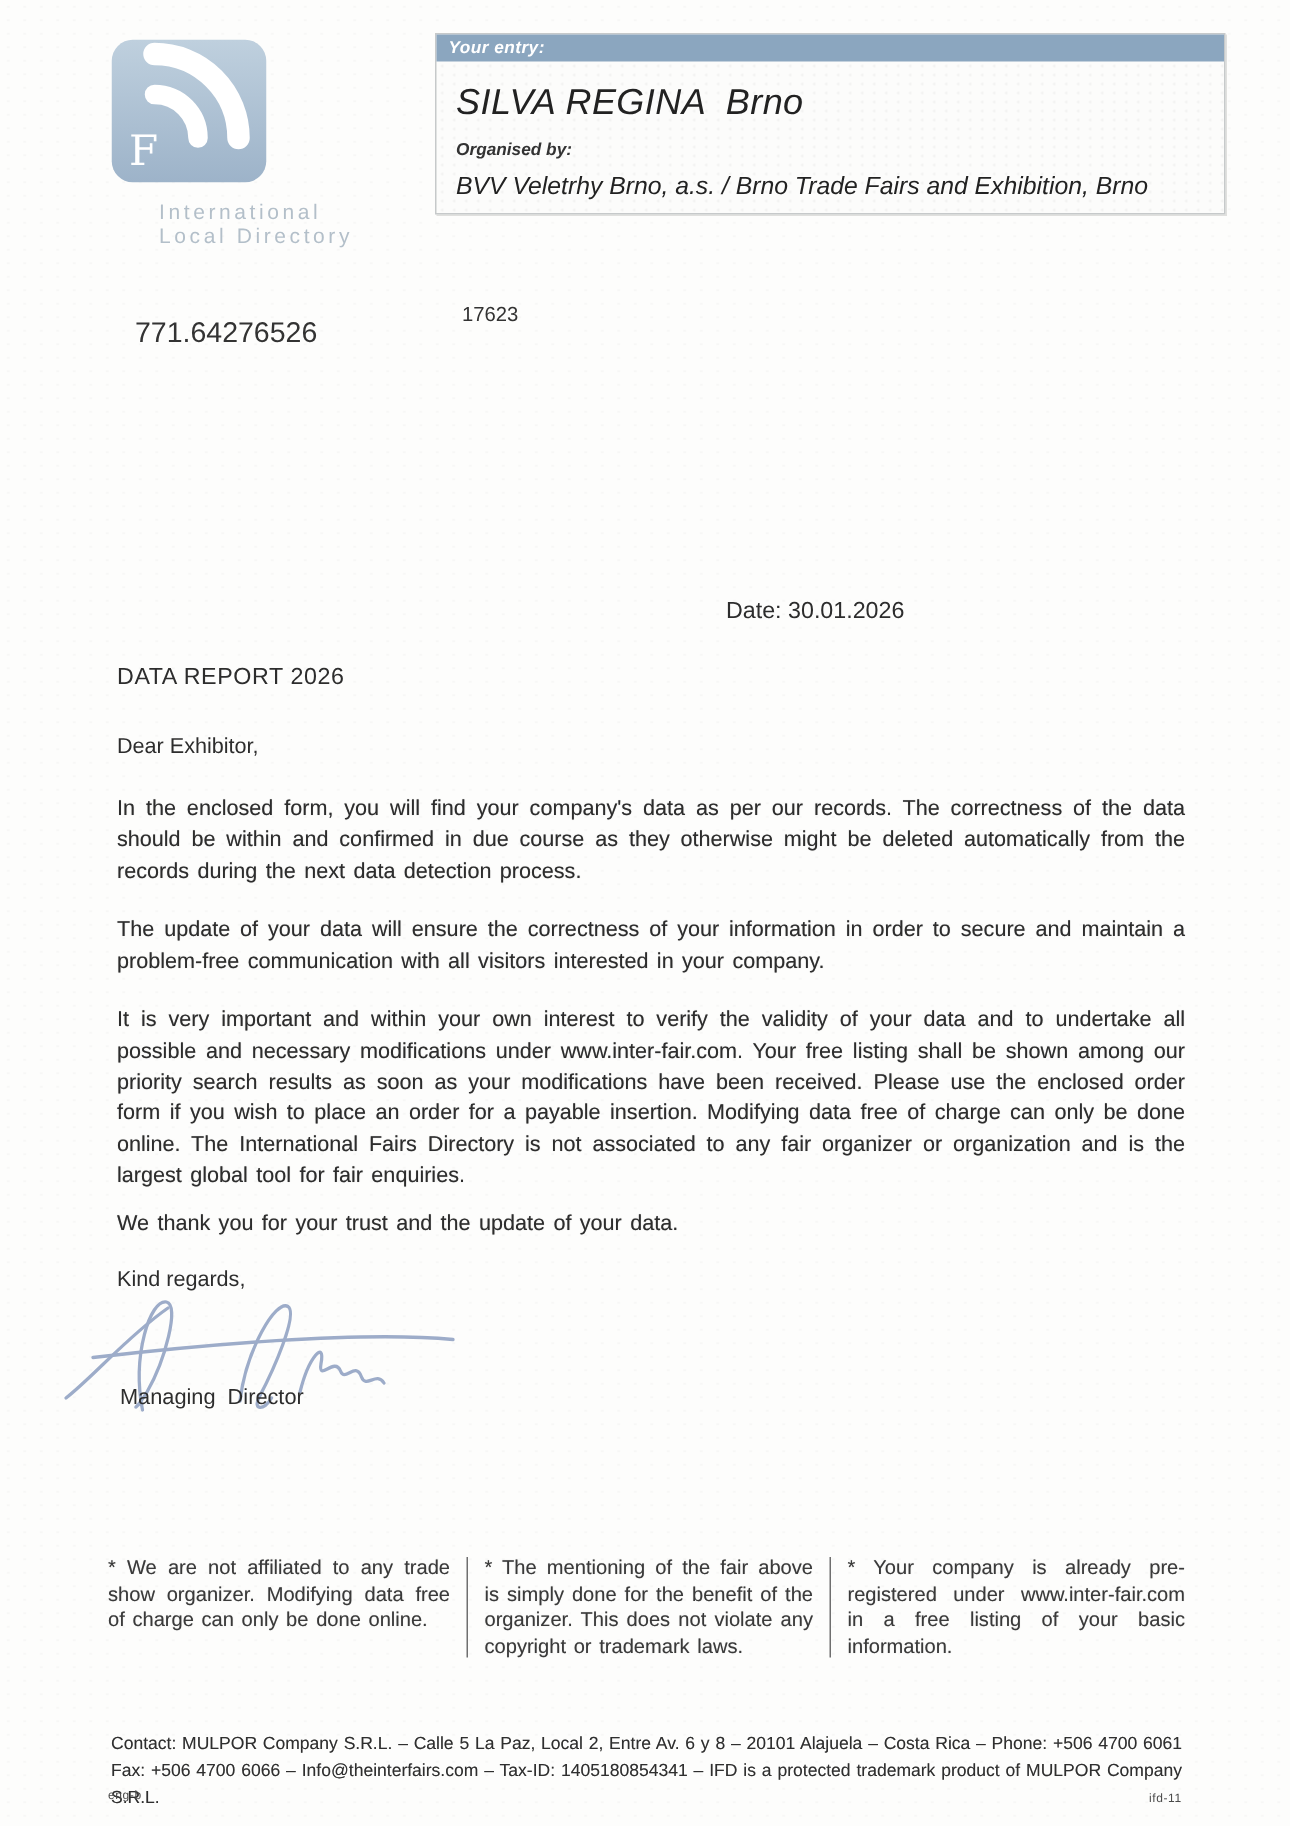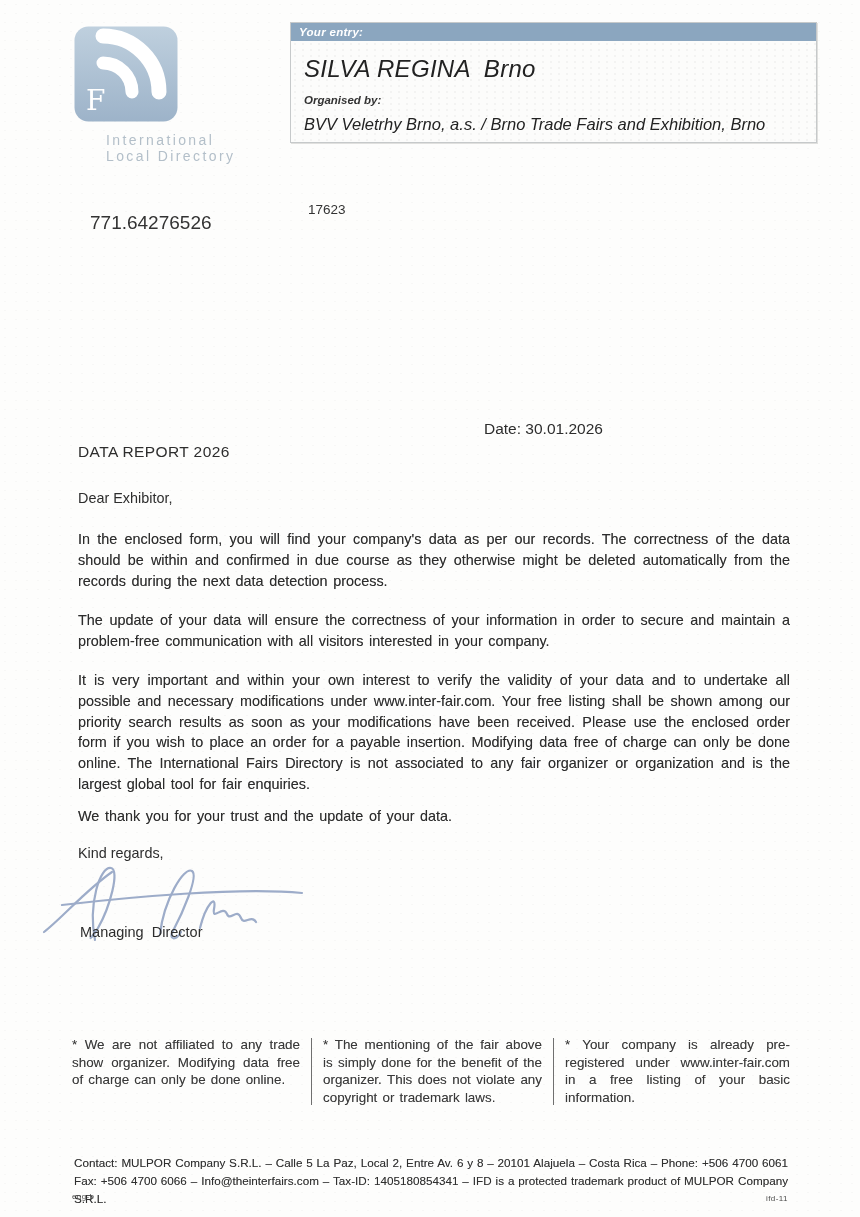--- a/index.html
+++ b/index.html
@@ -38,21 +38,21 @@
     padding-left:8px;letter-spacing:.3px;
   }
   .entry-body{padding:7px 13px 0 13px;}
   .entry-name{font-size:24px;color:#222;margin-top:7px;white-space:pre-wrap;letter-spacing:.3px;}
   .organised-label{font-size:11.5px;font-weight:bold;color:#333;margin-top:11px;}
   .organiser{font-size:16.5px;color:#222;margin-top:9px;white-space:nowrap;}
   
   .ref-number{position:absolute;left:90px;top:176px;font-size:19px;color:#333;margin-top:36px;}
   .entry-id{position:absolute;left:308px;top:190px;font-size:13.5px;color:#333;margin-top:12px;}
   
-  .date-line{position:absolute;left:484px;top:420px;font-size:15.5px;}
+  .date-line{position:absolute;left:484px;top:399px;font-size:15.5px;}
   .report-title{position:absolute;left:78px;top:443px;font-size:15.5px;letter-spacing:.4px;}
   .salutation{position:absolute;left:78px;top:490px;font-size:14.4px;}
   .para{
     position:absolute;left:78px;width:712px;
     font-size:14.4px;line-height:20.8px;
     text-align:justify;word-spacing:1.6px;
     text-shadow:0 0 .5px rgba(45,45,45,.45);
   }
   .para-1{top:529px;}
   .para-2{top:610px;}

